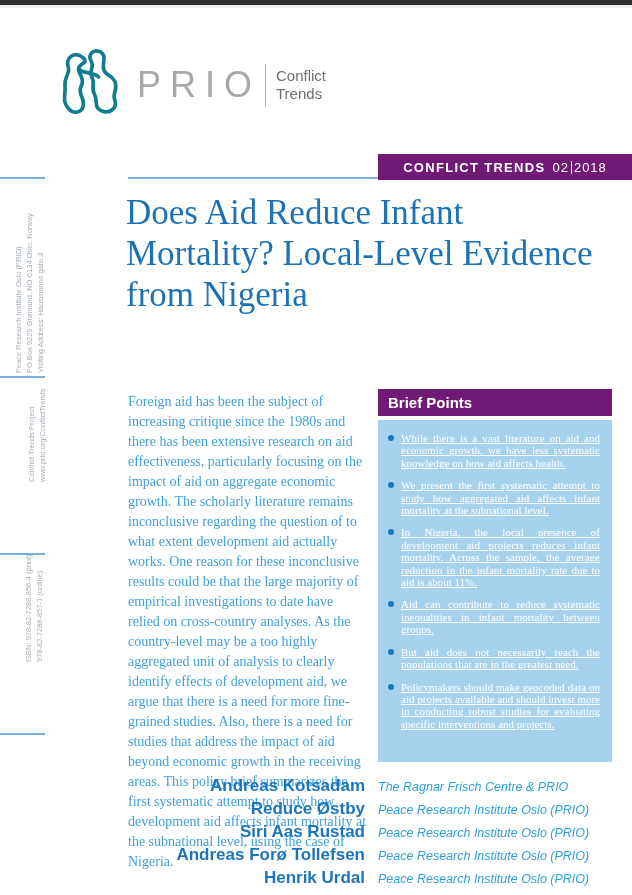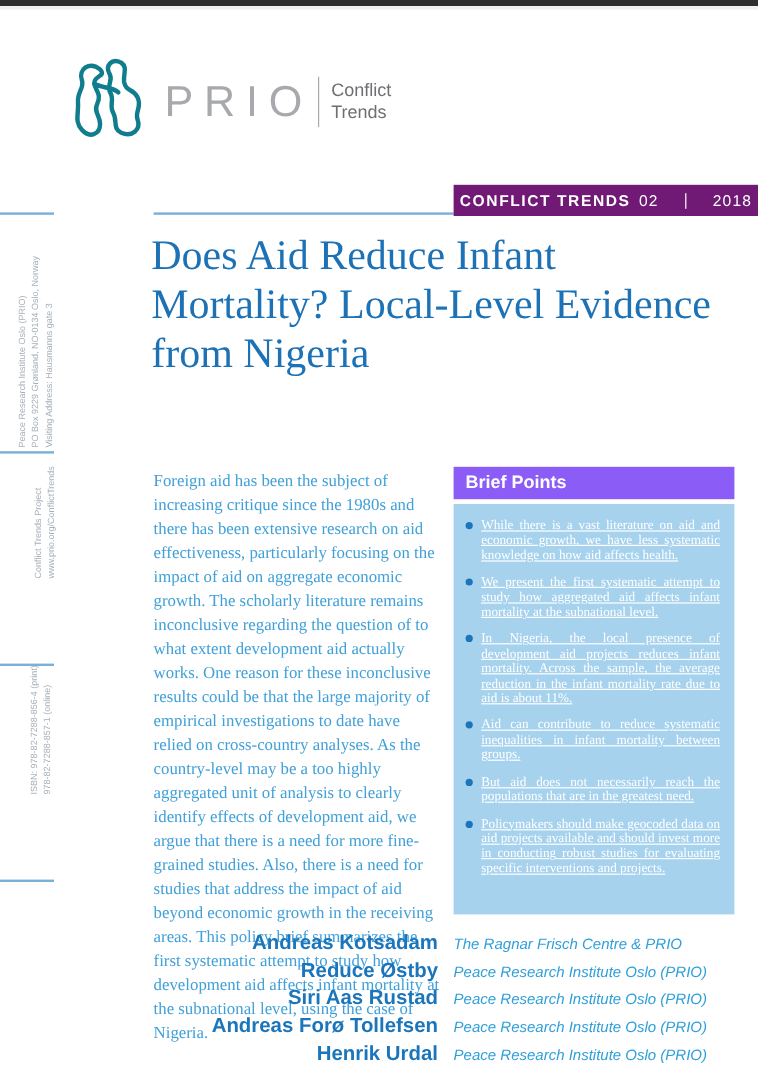--- a/index.html
+++ b/index.html
@@ -12,21 +12,21 @@
   .logo-block{position:absolute;left:57px;top:44px;height:82px;display:flex;align-items:center;}
   .logo-mark{width:72px;height:80px;display:inline-block;}
   .logo-text{font-size:36px;letter-spacing:9px;color:#a7a9ac;margin-left:8px;font-weight:400;}
   .logo-divider{width:1px;height:42px;background:#a7a9ac;margin:0 10px 0 4px;}
   .logo-sub{font-size:15px;line-height:18px;color:#6d6f72;}
 
   
   .banner{position:absolute;left:378px;top:154px;width:254px;height:26px;background:#701a75;
           color:#ffffff;display:flex;align-items:center;justify-content:center;
           font-size:13px;font-weight:700;letter-spacing:1.3px;}
-  .banner .issue-group{font-weight:400;margin-left:7px;display:flex;align-items:center;letter-spacing:1px;gap:20px;}
+  .banner .issue-group{font-weight:400;margin-left:7px;display:flex;align-items:center;letter-spacing:1px;}
   .banner .vbar{display:inline-block;width:1px;height:13px;background:#ffffff;margin:0 2px;}
 
   
   .rule{position:absolute;height:2px;background:#79b0d8;}
   .rule-a-left{left:0;top:177px;width:45px;}
   .rule-a-mid{left:128px;top:177px;width:250px;}
   .rule-b{left:0;top:376px;width:45px;}
   .rule-c{left:0;top:553px;width:45px;}
   .rule-d{left:0;top:733px;width:45px;}
 
@@ -42,21 +42,21 @@
   .v-project{left:26px;top:482px;}
   .v-isbn{left:23px;top:662px;}
 
   
   .abstract{position:absolute;left:128px;top:392px;width:240px;margin:0;
             font-family:"Liberation Serif",serif;font-size:14px;line-height:20px;
             color:#41a0d8;text-align:left;}
 
   
   .brief{position:absolute;left:378px;top:389px;width:234px;}
-  .brief-head{height:27px;line-height:27px;background:#8b5cf6;color:#ffffff;
+  .brief-head{height:27px;line-height:27px;background:#701a75;color:#ffffff;
               font-size:15px;font-weight:700;padding-left:10px;}
   .brief-body{margin-top:4px;background:#a6d2ee;height:342px;box-sizing:border-box;
               padding:12px 12px 8px 10px;}
   .brief-item{display:flex;margin-bottom:10px;}
   .brief-dot{flex:0 0 auto;width:6px;height:6px;border-radius:50%;background:#1b75bb;
              margin:3px 7px 0 0;}
   .brief-item p{margin:0;font-family:"Liberation Serif",serif;font-size:11px;
                 line-height:12.4px;color:#ffffff;text-align:justify;text-decoration:underline;}
 
   

